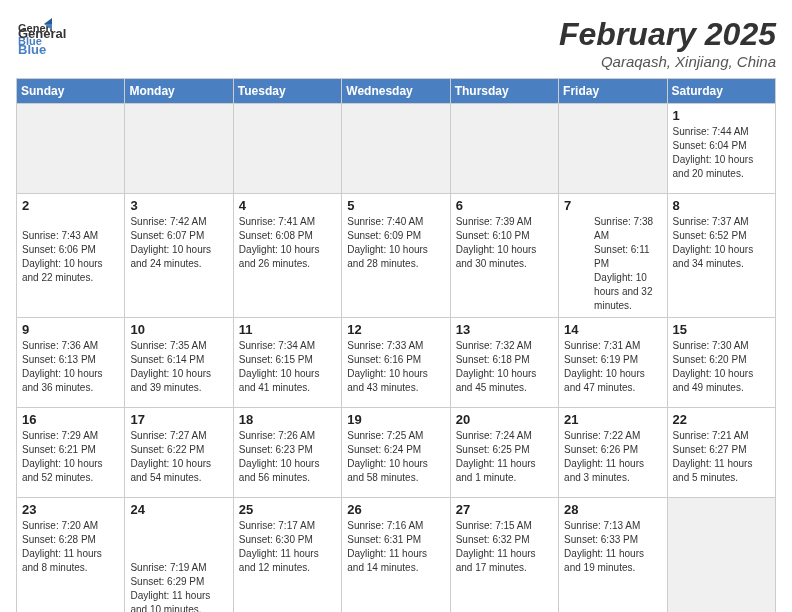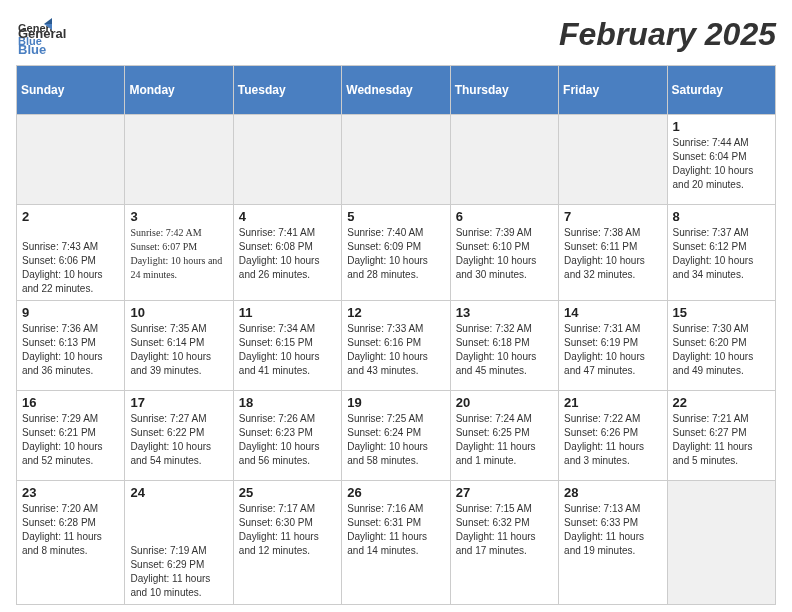--- a/index.html
+++ b/index.html
@@ -13,21 +13,21 @@
     .calendar {
       width: 100%;
       border-collapse: collapse;
       table-layout: fixed;
     }
     .calendar th {
       background-color: #4a7fc1;
       color: white;
       font-size: 12px;
       font-weight: bold;
-      padding: 17px 4px;
+      padding: 5px 4px;
       text-align: left;
       border: 1px solid #ccc;
     }
     .calendar td {
       border: 1px solid #ccc;
       vertical-align: top;
       padding: 4px 5px;
       font-size: 10.5px;
       color: #333;
       background: #fff;
@@ -65,20 +65,21 @@
         </svg>
       </div>
     </div>
     <div style="font-size:13px; font-weight:bold; line-height:1.2; margin-top:-30px; margin-left:2px;">
       <span style="color:#333;">General</span><br>
       <span style="color:#4a7fc1;">Blue</span>
     </div>
   </div>
   <div style="text-align:right;font-style:italic;">
     <div style="font-size:32px; font-weight:bold; color:#333;">February 2025</div>
+    <div style="font-size:15px; color:#555;">Qaraqash, Xinjiang, China</div>
   </div>
 </div>
 
 <table class="calendar">
   <thead>
     <tr>
       <th>Sunday</th>
       <th>Monday</th>
       <th>Tuesday</th>
       <th>Wednesday</th>
@@ -104,21 +105,21 @@
       </tr>
       <tr>
         <td>
           <span class="day-number">2</span>
           <div class="day-info" style="white-space: pre-line; margin-top: 16px;">Sunrise: 7:43 AM
 Sunset: 6:06 PM
 Daylight: 10 hours and 22 minutes.</div>
         </td>
         <td>
           <span class="day-number">3</span>
-          <div class="day-info" style="white-space: pre-line; font-family: Liberation Serif, serif;">Sunrise: 7:42 AM
+          <div class="day-info" style="white-space: pre-line;">Sunrise: 7:42 AM
 Sunset: 6:07 PM
 Daylight: 10 hours and 24 minutes.</div>
         </td>
         <td>
           <span class="day-number">4</span>
           <div class="day-info" style="white-space: pre-line;">Sunrise: 7:41 AM
 Sunset: 6:08 PM
 Daylight: 10 hours and 26 minutes.</div>
         </td>
         <td>
@@ -128,28 +129,28 @@
 Daylight: 10 hours and 28 minutes.</div>
         </td>
         <td>
           <span class="day-number">6</span>
           <div class="day-info" style="white-space: pre-line;">Sunrise: 7:39 AM
 Sunset: 6:10 PM
 Daylight: 10 hours and 30 minutes.</div>
         </td>
         <td>
           <span class="day-number">7</span>
-          <div class="day-info" style="white-space: pre-line;">Sunrise: 7:38 AM
+          <div class="day-info" style="white-space: pre-line; margin-left: 30px;">Sunrise: 7:38 AM
 Sunset: 6:11 PM
 Daylight: 10 hours and 32 minutes.</div>
         </td>
         <td>
           <span class="day-number">8</span>
           <div class="day-info" style="white-space: pre-line;">Sunrise: 7:37 AM
-Sunset: 6:12 PM
+Sunset: 6:52 PM
 Daylight: 10 hours and 34 minutes.</div>
         </td>
       </tr>
       <tr>
         <td>
           <span class="day-number">9</span>
           <div class="day-info" style="white-space: pre-line;">Sunrise: 7:36 AM
 Sunset: 6:13 PM
 Daylight: 10 hours and 36 minutes.</div>
         </td>

